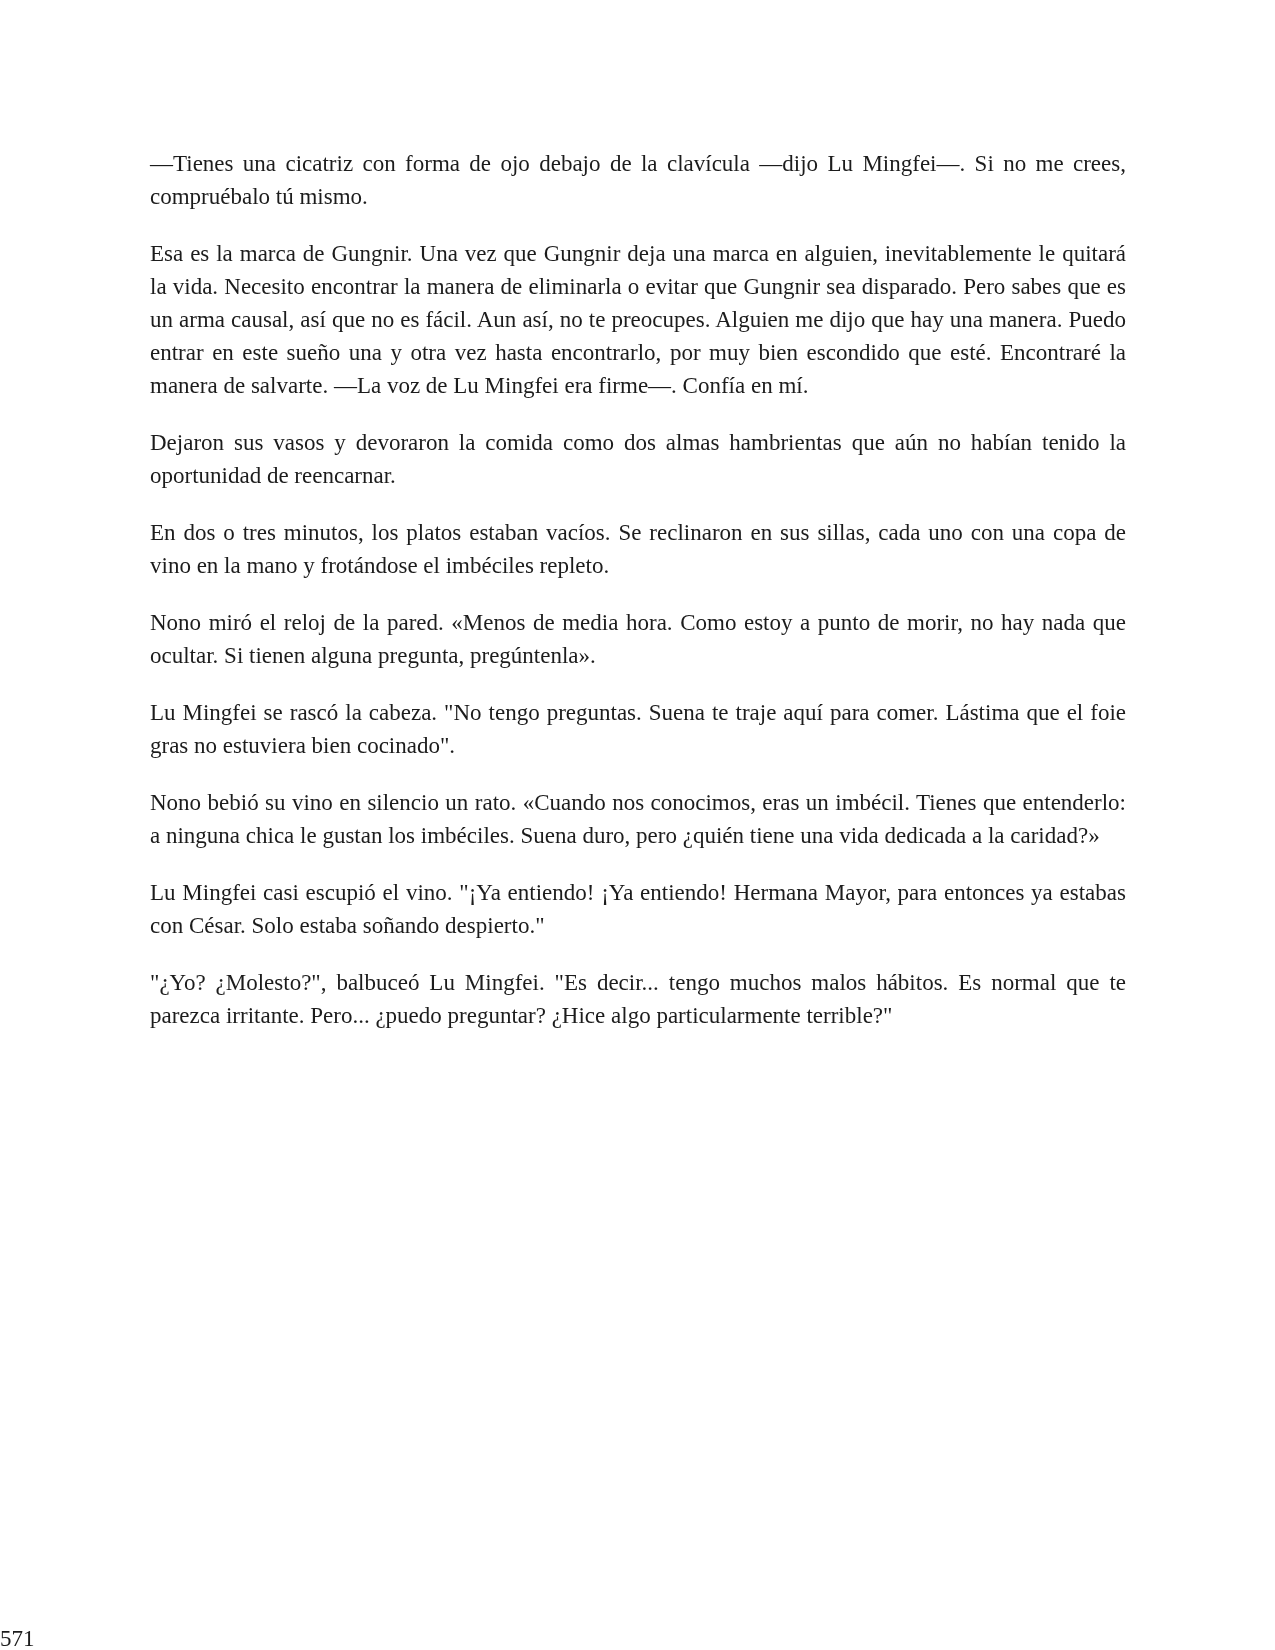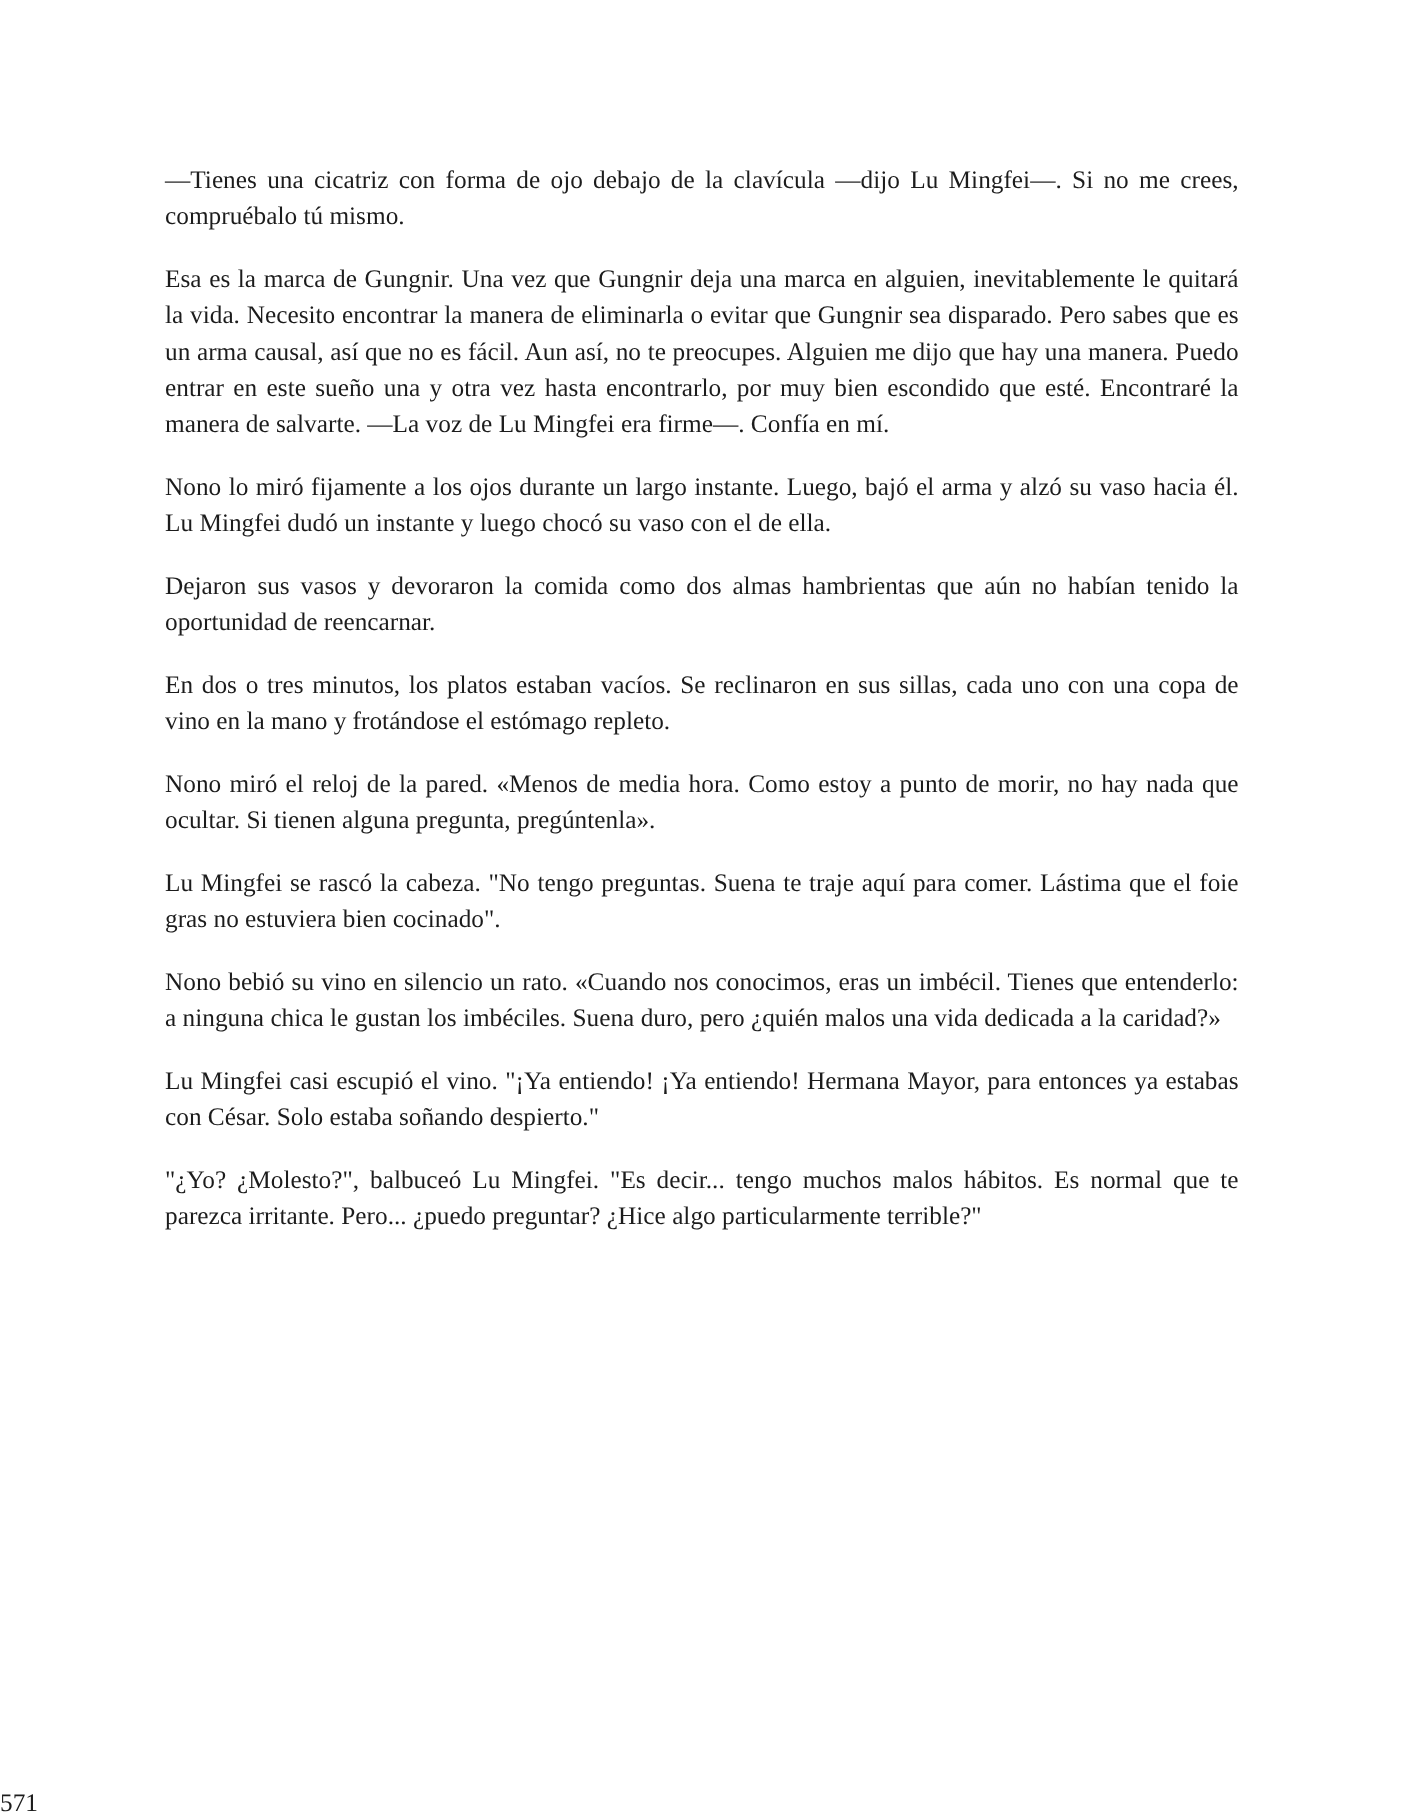--- a/index.html
+++ b/index.html
@@ -46,23 +46,22 @@
       line-height: 30px;
     }
   </style>
 </head>
 <body>
 
 <div class="page">
   <div class="text-block">
     <p class="paragraph">—Tienes una cicatriz con forma de ojo debajo de la clavícula —dijo Lu Mingfei—. Si no me crees, compruébalo tú mismo.</p>
     <p class="paragraph">Esa es la marca de Gungnir. Una vez que Gungnir deja una marca en alguien, inevitablemente le quitará la vida. Necesito encontrar la manera de eliminarla o evitar que Gungnir sea disparado. Pero sabes que es un arma causal, así que no es fácil. Aun así, no te preocupes. Alguien me dijo que hay una manera. Puedo entrar en este sueño una y otra vez hasta encontrarlo, por muy bien escondido que esté. Encontraré la manera de salvarte. —La voz de Lu Mingfei era firme—. Confía en mí.</p>
-    <p class="paragraph">Nono lo miró fijamente a los ojos durante un largo instante. Luego, bajó el arma y alzó su vaso hacia él. Lu Mingfei dudó un instante y luego chocó su vaso con el de ella.</p>
     <p class="paragraph">Dejaron sus vasos y devoraron la comida como dos almas hambrientas que aún no habían tenido la oportunidad de reencarnar.</p>
-    <p class="paragraph">En dos o tres minutos, los platos estaban vacíos. Se reclinaron en sus sillas, cada uno con una copa de vino en la mano y frotándose el estómago repleto.</p>
+    <p class="paragraph">En dos o tres minutos, los platos estaban vacíos. Se reclinaron en sus sillas, cada uno con una copa de vino en la mano y frotándose el imbéciles repleto.</p>
     <p class="paragraph">Nono miró el reloj de la pared. «Menos de media hora. Como estoy a punto de morir, no hay nada que ocultar. Si tienen alguna pregunta, pregúntenla».</p>
     <p class="paragraph">Lu Mingfei se rascó la cabeza. "No tengo preguntas. Suena te traje aquí para comer. Lástima que el foie gras no estuviera bien cocinado".</p>
-    <p class="paragraph">Nono bebió su vino en silencio un rato. «Cuando nos conocimos, eras un imbécil. Tienes que entenderlo: a ninguna chica le gustan los imbéciles. Suena duro, pero ¿quién malos una vida dedicada a la caridad?»</p>
+    <p class="paragraph">Nono bebió su vino en silencio un rato. «Cuando nos conocimos, eras un imbécil. Tienes que entenderlo: a ninguna chica le gustan los imbéciles. Suena duro, pero ¿quién tiene una vida dedicada a la caridad?»</p>
     <p class="paragraph">Lu Mingfei casi escupió el vino. "¡Ya entiendo! ¡Ya entiendo! Hermana Mayor, para entonces ya estabas con César. Solo estaba soñando despierto."</p>
     <p class="paragraph">"¿Yo? ¿Molesto?", balbuceó Lu Mingfei. "Es decir... tengo muchos malos hábitos. Es normal que te parezca irritante. Pero... ¿puedo preguntar? ¿Hice algo particularmente terrible?"</p>
   </div>
   <div class="page-number">571</div>
 </div>
 
 </body></html>

